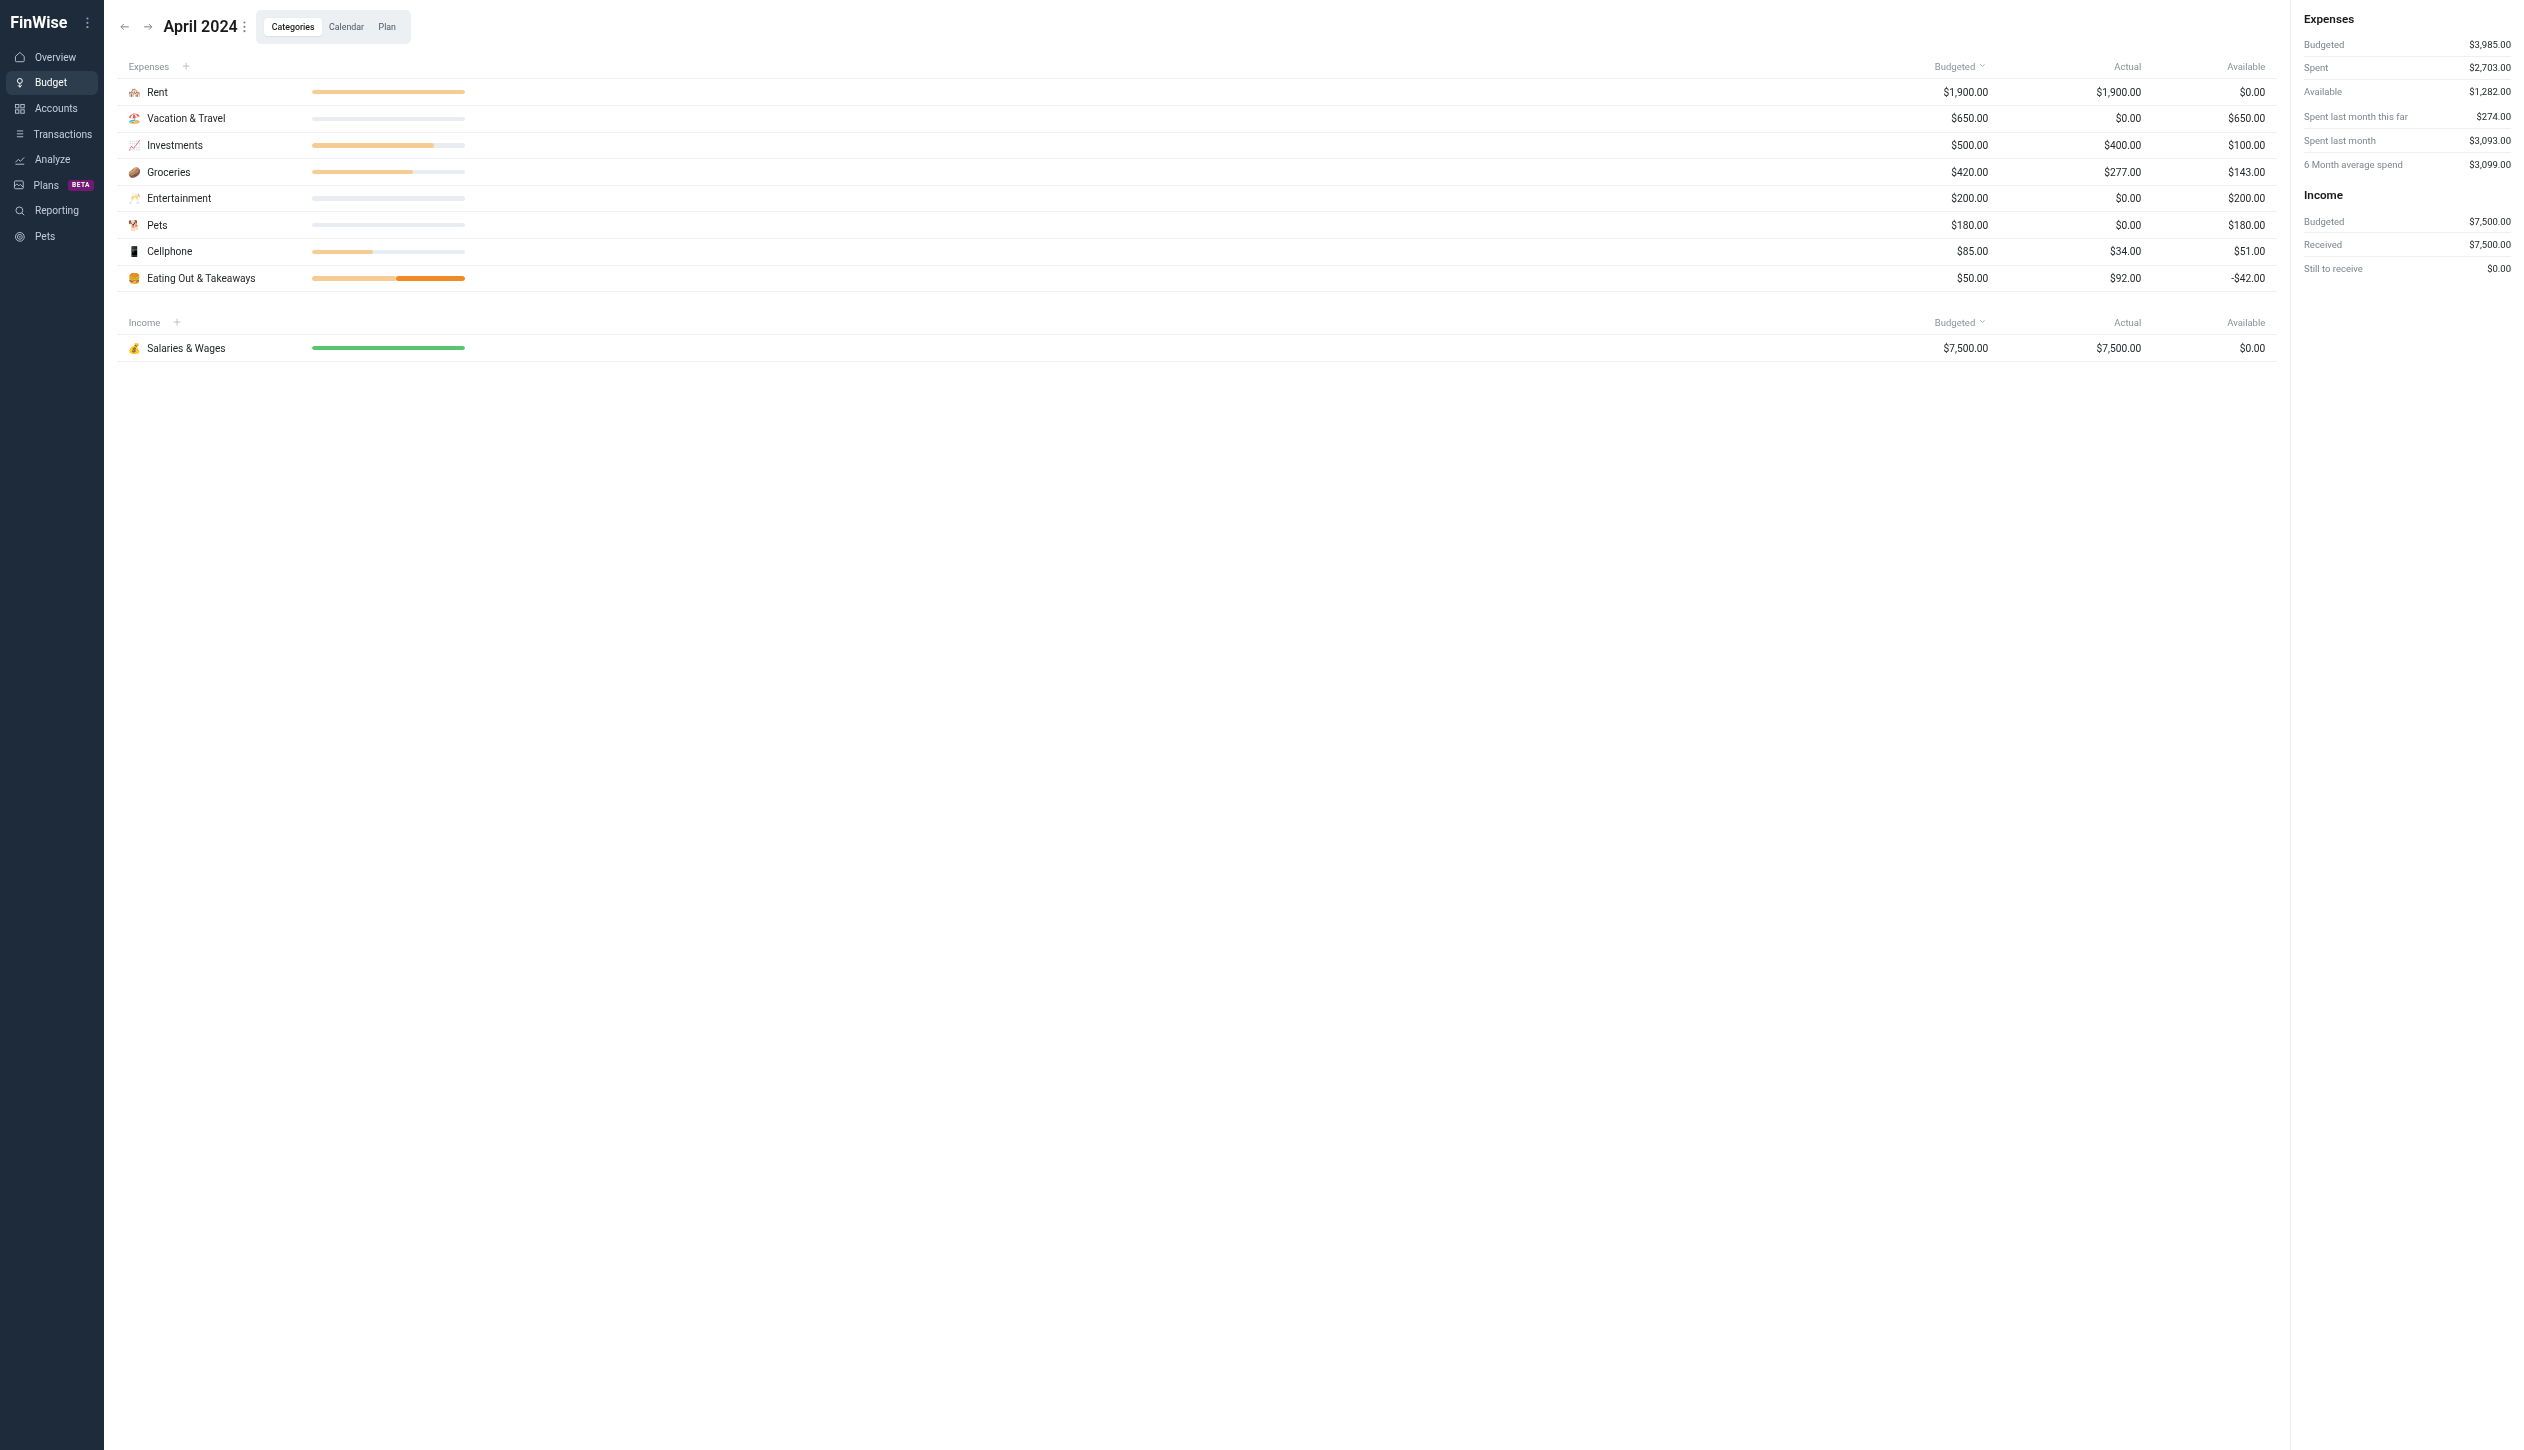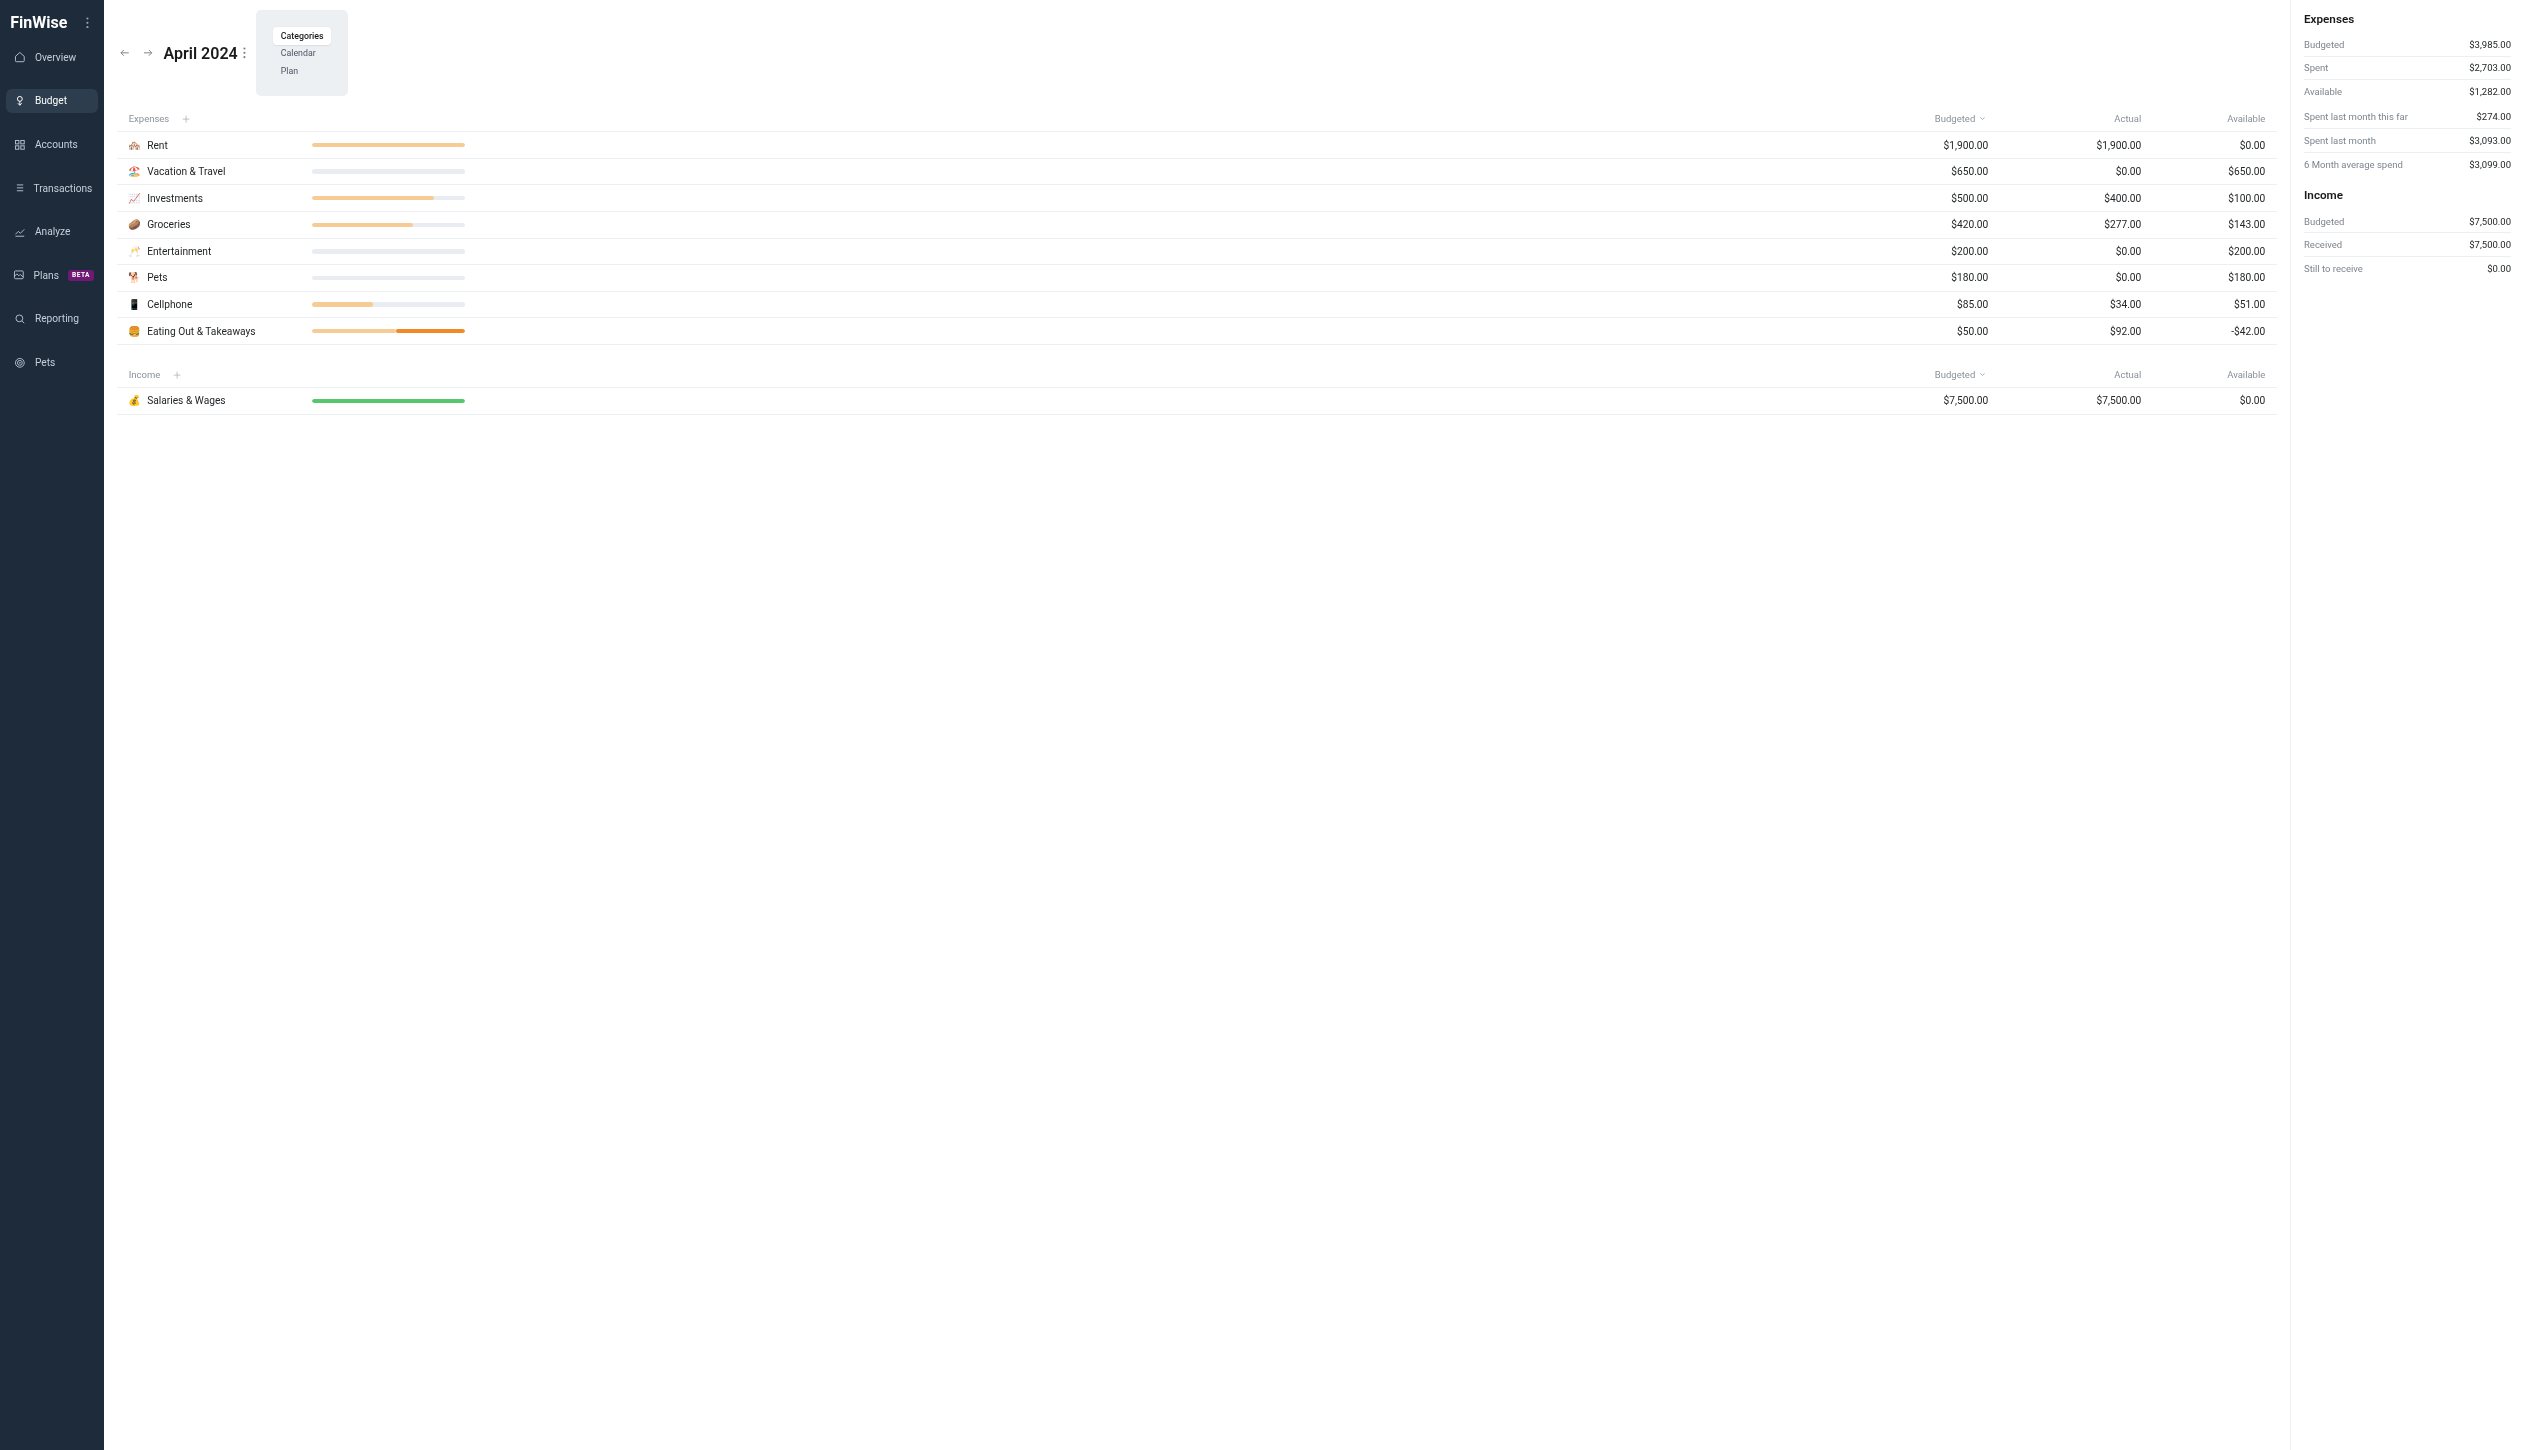--- a/index.html
+++ b/index.html
@@ -15,41 +15,41 @@
   width: 104px;
   background: #1d2b3a;
   color: #d3dae3;
   display: flex;
   flex-direction: column;
   padding: 13px 5.8px;
 }
 .brand-row { display: flex; align-items: center; justify-content: space-between; padding: 0 4.4px 13px 4.4px; }
 .brand { font-size: 16px; font-weight: 700; color: #fff; }
 .more-dots { width: 13px; height: 17.5px; display:flex; align-items:center; justify-content:center; color:#93a2b3; cursor:pointer; }
-.nav { display: flex; flex-direction: column; gap: 19px; text-align: right; }
+.nav { display: flex; flex-direction: column; gap: 1px; text-align: right; }
 .nav-item {
   display: flex; align-items: center; gap: 8.8px;
   padding: 5.8px 7.3px;
   border-radius: 5.8px;
   color: #c5cfda;
   cursor: pointer;
   font-size: 10.2px;
 }
 .nav-item.active { background: #2d3d4e; color: #fff; }
 .nav-item .icon { width: 13px; height: 13px; display:flex; align-items:center; justify-content:center; color:#b2bfcd; }
 .nav-item.active .icon { color:#fff; }
 .beta-badge { background: #701a75; color: #fff; font-size: 6.6px; font-weight: 700; padding: 1.5px 4.4px; border-radius: 2.9px; letter-spacing: 0.4px; }
 .main { flex: 1; display: flex; overflow: hidden; }
 .content { flex: 1; padding: 10.2px 13px 0 13px; overflow-y: auto; }
 .content-header { display: flex; align-items: center; justify-content: flex-start; margin-bottom: 7.3px; }
 .header-left { display: flex; align-items: center; gap: 7.3px; }
 .nav-arrow { width: 16px; height: 16px; display:flex; align-items:center; justify-content:center; color:#7a828b; cursor:pointer; }
 .month-title { font-size: 16px; font-weight: 600; color: #1a1a1a; }
 .header-right { display: flex; align-items: center; gap: 5.8px; }
-.view-tabs { display: flex; background: #edf0f3; border-radius: 5.1px; padding: 17px; flex-direction: column; }
+.view-tabs { display: flex; background: #edf0f3; border-radius: 5.1px; padding: 8px; }
 .view-tab { font-size: 8.8px; padding: 3.7px 7.3px; border-radius: 3.7px; cursor: pointer; color: #4b5563; }
 .view-tab.active { background: #fff; box-shadow: 0 0.7px 1.5px rgba(0,0,0,0.08); color:#1a1a1a; font-weight:500; }
 .section-header { display: flex; align-items: center; padding: 8.8px 11.7px 5.8px 11.7px; color: #8a9199; font-size: 9.5px; }
 .section-title-wrap { display: flex; align-items: center; gap: 10.2px; width: 183px; }
 .add-btn { width: 13px; height: 13px; color:#b1b7be; cursor:pointer; display:flex; align-items:center; justify-content:center; }
 .col-budgeted { flex: 1; text-align: right; padding-right: 29px; display:flex; justify-content:flex-end; align-items:center; gap:2.9px;}
 .col-actual { width: 124px; text-align: right; }
 .col-available { width: 124px; text-align: right; }
 .chevron-down { width:10.2px; height:10.2px; color:#8a9199; }
 .budget-rows { border-top: 0.7px solid #edf0f3; }

